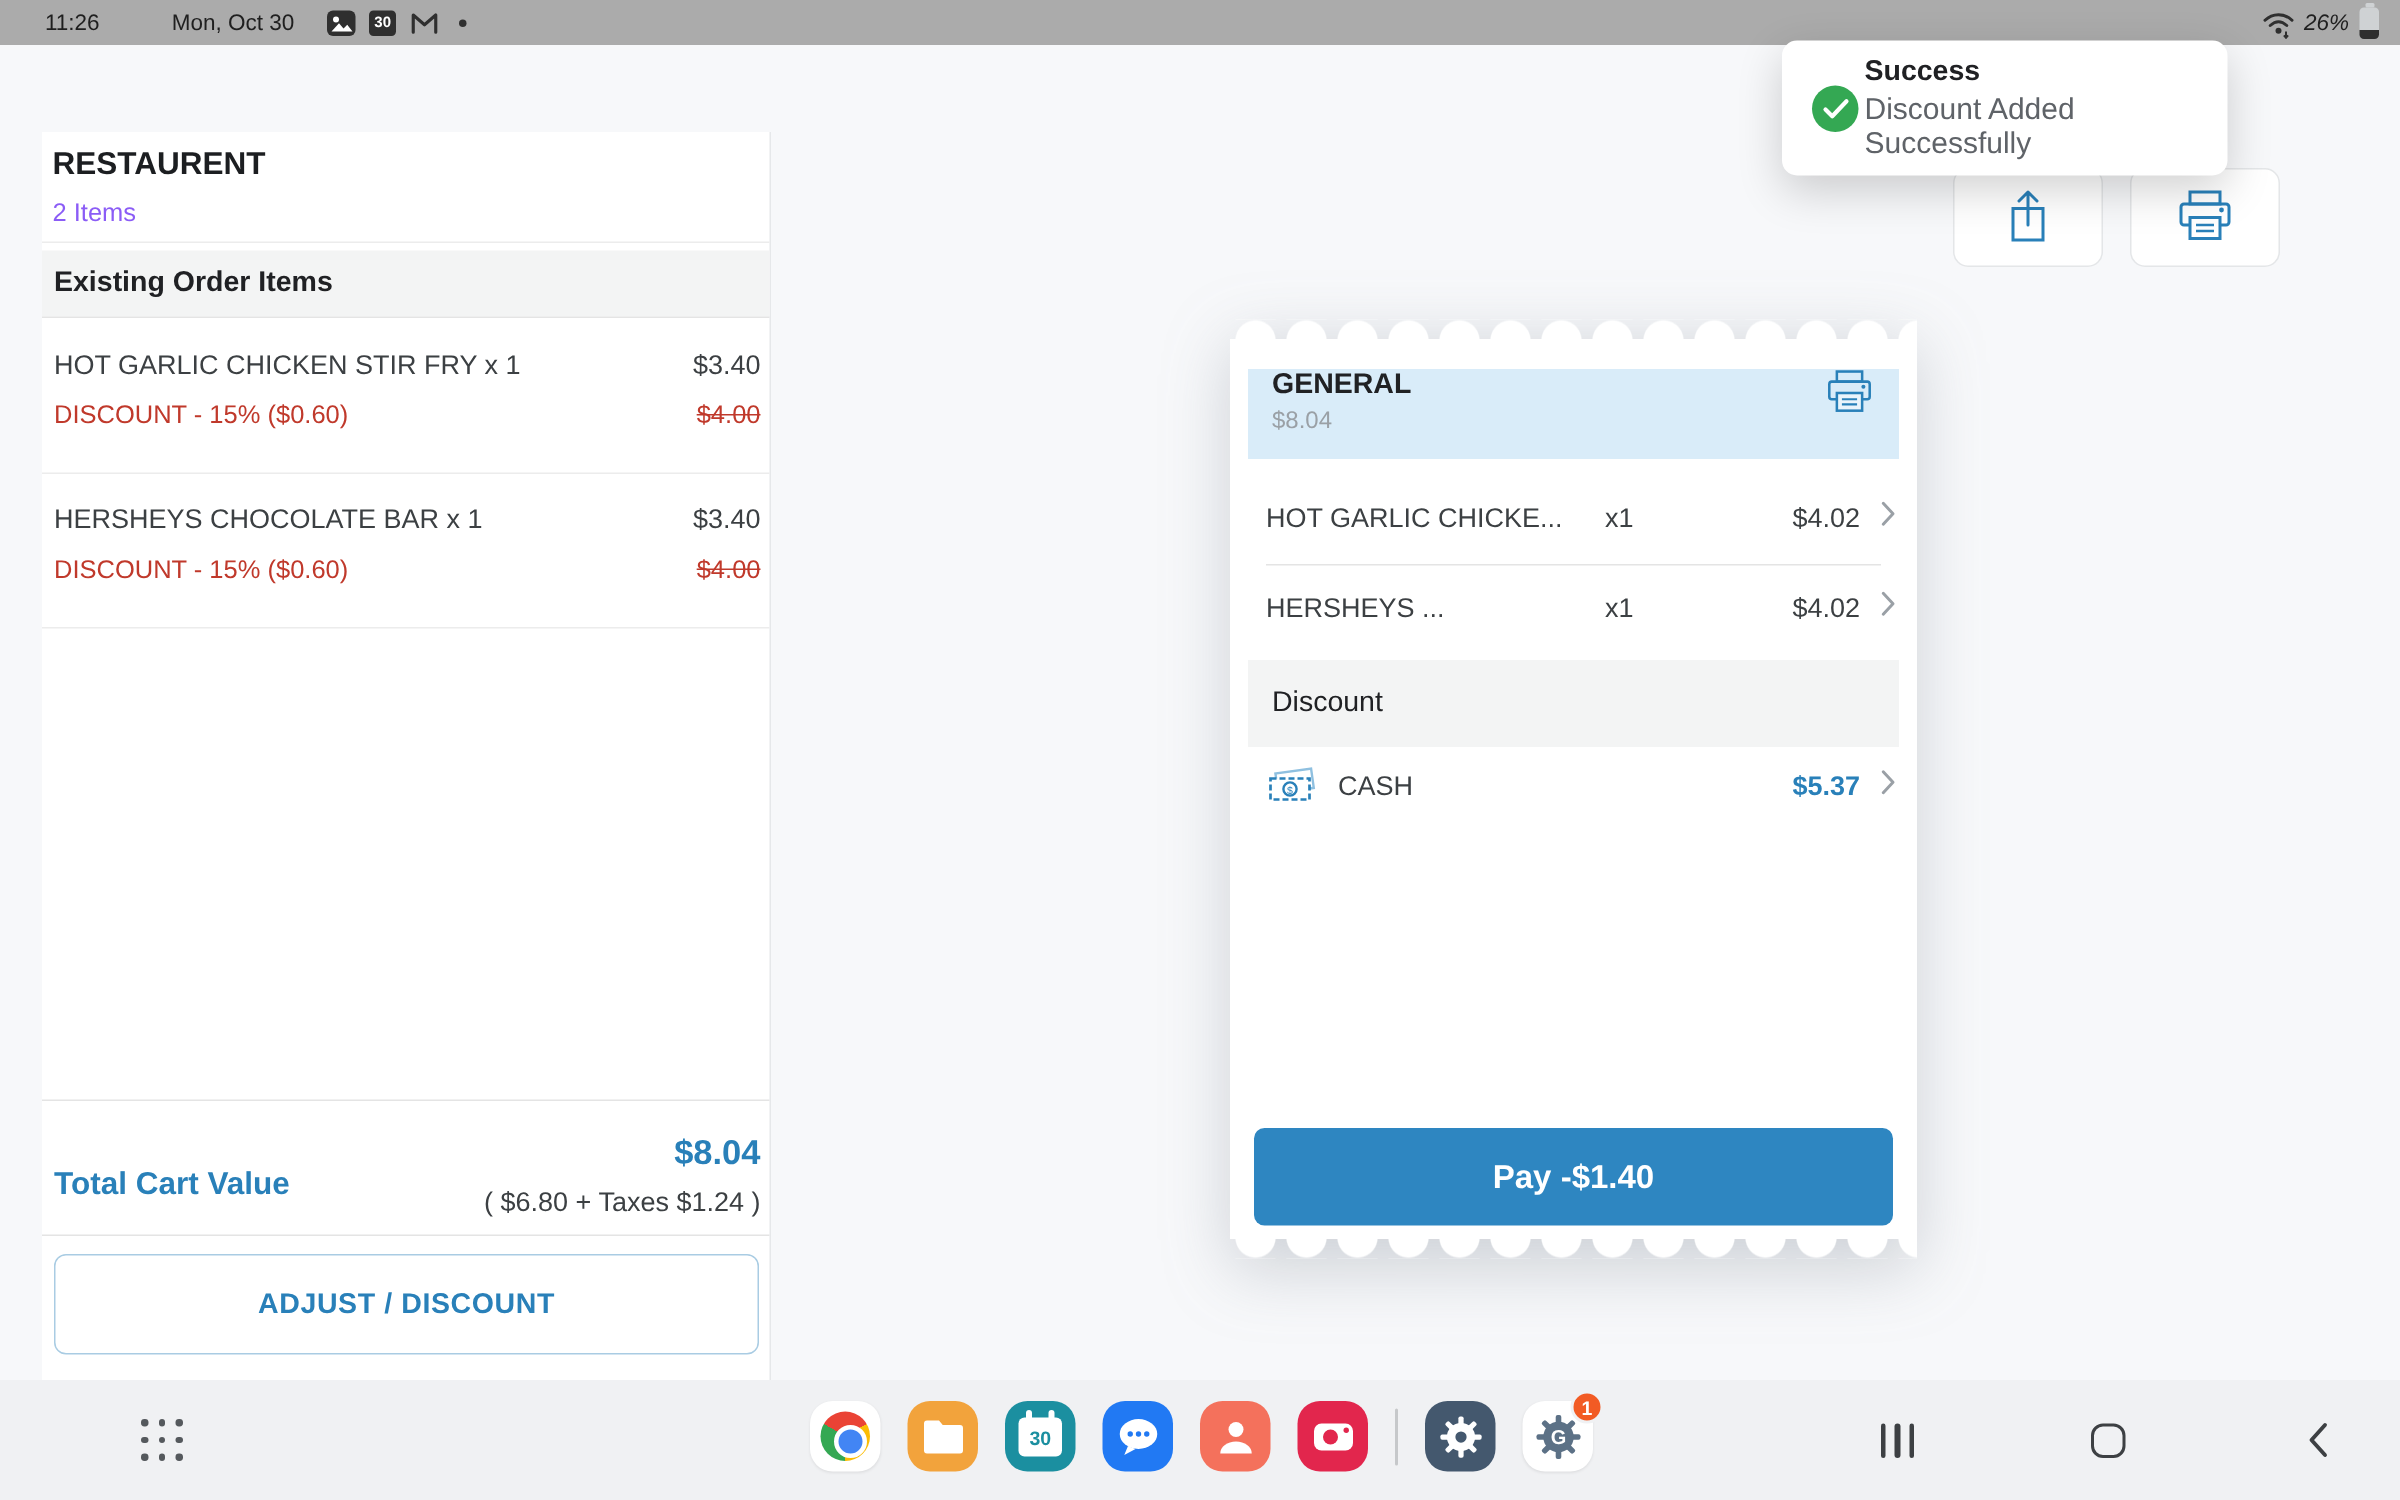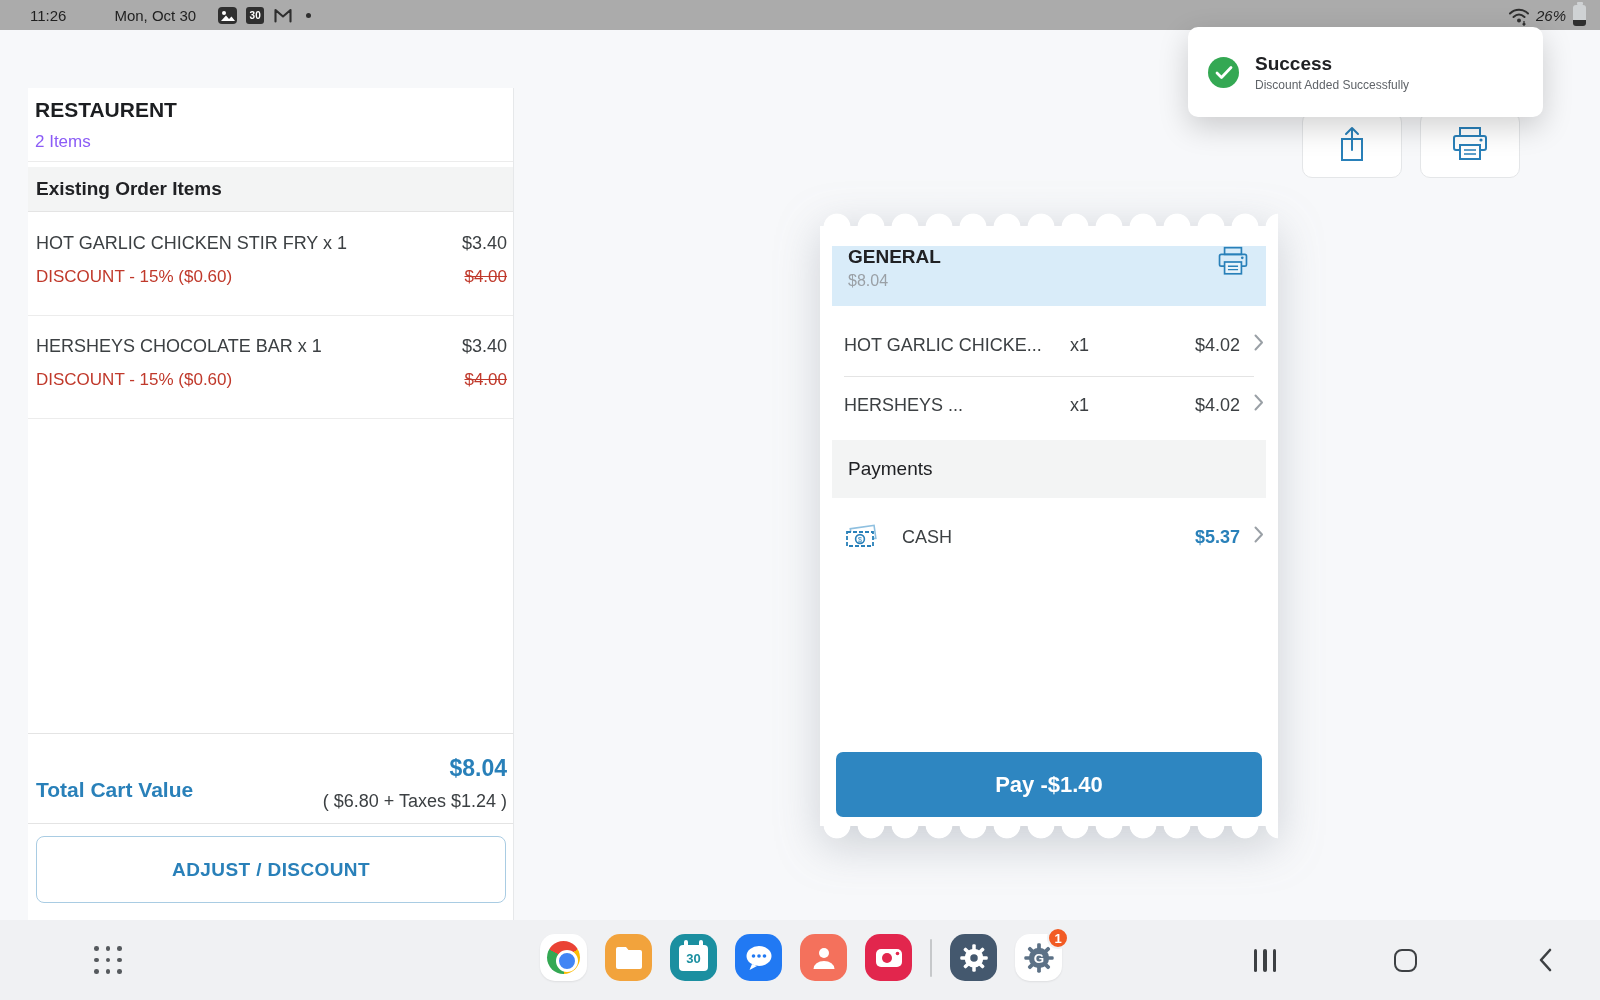--- a/index.html
+++ b/index.html
@@ -22,24 +22,24 @@
 
   
   .appheader { position:absolute; top:30px; left:0; width:1600px; height:58px; background:#fbfbfc; border-bottom:1px solid #e7e7e7; }
   .close-btn { position:absolute; left:26px; top:14px; width:30px; height:30px; cursor:pointer; }
   .hdr-title { position:absolute; left:70px; top:0px; font-size:21px; font-weight:bold; color:#202124; }
   .hdr-sub { position:absolute; left:70px; top:27px; font-size:19px; color:#5f6368; }
   .badge { position:absolute; left:387px; top:6px; height:36px; padding:0 17px; display:flex; align-items:center; background:#effaf2; border:2px solid #58b46a; border-radius:6px; color:#43a047; font-size:15px; font-weight:bold; letter-spacing:.5px; }
   .customer { position:absolute; left:837px; top:14px; transform:translateX(-50%); font-size:19px; font-weight:500; color:#1c1e21; }
 
   
-  .toast { position:absolute; left:1188px; top:27px; width:355px; height:90px; background:#fff; border-radius:10px; box-shadow:0 10px 30px rgba(0,0,0,.18); display:flex; align-items:center; padding:0 20px; gap:16px; z-index:30; }
+  .toast { position:absolute; left:1188px; top:27px; width:297px; height:90px; background:#fff; border-radius:10px; box-shadow:0 10px 30px rgba(0,0,0,.18); display:flex; align-items:center; padding:0 20px; gap:4px; z-index:30; }
   .toast-check { width:31px; height:31px; border-radius:50%; background:#34a853; flex:0 0 auto; display:flex; align-items:center; justify-content:center; }
   .toast-title { font-size:19px; font-weight:bold; color:#202124; }
-  .toast-msg { font-size:12px; color:#5f6368; margin-top:3px; }
+  .toast-msg { font-size:20px; color:#5f6368; margin-top:3px; }
 
   
   .iconbtn { position:absolute; top:112px; width:100px; height:66px; background:#fff; border:1px solid #e4e6e8; border-radius:10px; display:flex; align-items:center; justify-content:center; cursor:pointer; }
   .iconbtn.share { left:1302px; }
   .iconbtn.print { left:1420px; }
 
   
   .panel { position:absolute; left:28px; top:88px; width:486px; height:832px; background:#fff; border-right:1px solid #e6e8ea; }
   .store { position:absolute; left:7px; top:10px; font-size:21px; font-weight:bold; color:#1c1e21; }
   .itemcount { position:absolute; left:7px; top:44px; font-size:17px; color:#8b5cf6; }
@@ -68,21 +68,21 @@
   .rc-head { position:absolute; left:12px; top:20px; width:434px; height:60px; background:#d9ecf9; display:flex; align-items:flex-start; padding:0 16px; }
   .rc-head .rc-title { font-size:19px; font-weight:bold; color:#202124; }
   .rc-head .rc-sub { font-size:16px; color:#9aa0a6; margin-top:4px; }
   .rc-head .rc-print { margin-left:auto; }
   .rc-row { position:absolute; left:12px; width:434px; height:54px; display:flex; align-items:center; padding:0 12px; font-size:18px; color:#3c4043; }
   .rc-row .qty { position:absolute; left:238px; }
   .rc-row .amount { margin-left:auto; padding-right:14px; }
   .rc-row .chev { position:absolute; right:2px; top:50%; transform:translateY(-50%); }
   .rc-rule { position:absolute; left:24px; width:410px; height:1px; background:#e4e4e4; }
   .rc-payband { position:absolute; left:12px; top:214px; width:434px; height:58px; background:#f3f4f4; display:flex; align-items:center; padding:0 16px; font-size:19px; color:#202124; }
-  .rc-cash { position:absolute; left:12px; top:285px; width:434px; height:52px; display:flex; align-items:center; padding:0 12px; gap:24px; font-size:18px; color:#3c4043; }
+  .rc-cash { position:absolute; left:12px; top:272px; width:434px; height:52px; display:flex; align-items:center; padding:0 12px; gap:14px; font-size:18px; color:#3c4043; }
   .rc-cash .amount { margin-left:auto; padding-right:14px; font-weight:bold; color:#2980b9; }
   .rc-cash .chev { position:absolute; right:2px; top:50%; transform:translateY(-50%); }
   .pay-btn { position:absolute; left:16px; top:526px; width:426px; height:65px; background:#2e86c1; border:none; border-radius:7px; color:#fff; font-size:22px; font-weight:bold; display:flex; align-items:center; justify-content:center; cursor:pointer; font-family:inherit; }
 
   
   .dock { position:absolute; left:0; top:920px; width:1600px; height:80px; background:#f0f1f3; }
   .appgrid { position:absolute; left:94px; top:26px; width:30px; height:30px; display:grid; grid-template-columns:repeat(3,1fr); gap:5px; cursor:pointer; }
   .appgrid i { width:4.6px; height:4.6px; border-radius:50%; background:#55595d; }
   .dockicons { position:absolute; left:540px; top:14px; display:flex; align-items:center; gap:18px; }
   .dicon { width:47px; height:47px; border-radius:15px; position:relative; flex:0 0 auto; cursor:pointer; }
@@ -244,21 +244,21 @@
         <span>HERSHEYS ...</span>
         <span class="qty">x1</span>
         <span class="amount">$4.02</span>
         <span class="chev">
           <svg width="10" height="17" viewBox="0 0 10 17">
               <path d="M1.5,1.5 L8,8.5 L1.5,15.5" fill="none" stroke="#9aa0a6" stroke-width="2" stroke-linecap="round" stroke-linejoin="round"></path>
             </svg>
         </span>
       </div>
 
-      <div class="rc-payband">Payments</div>
+      <div class="rc-payband">Discount</div>
 
       <div class="rc-cash">
         <svg width="34" height="26" viewBox="0 0 34 26">
           <rect x="7" y="3" width="24" height="13" fill="none" stroke="#8fc0e0" stroke-width="1.6" transform="rotate(-8 19 9)"></rect>
           <rect x="3" y="8" width="26" height="14" fill="#fff" stroke="#2980b9" stroke-width="1.8" stroke-dasharray="4 2"></rect>
           <circle cx="16" cy="15" r="4.4" fill="none" stroke="#2980b9" stroke-width="1.6"></circle>
           <text x="16" y="18" font-size="7" fill="#2980b9" text-anchor="middle" font-family="Liberation Sans, sans-serif">$</text>
         </svg>
         <span>CASH</span>
         <span class="amount">$5.37</span>

